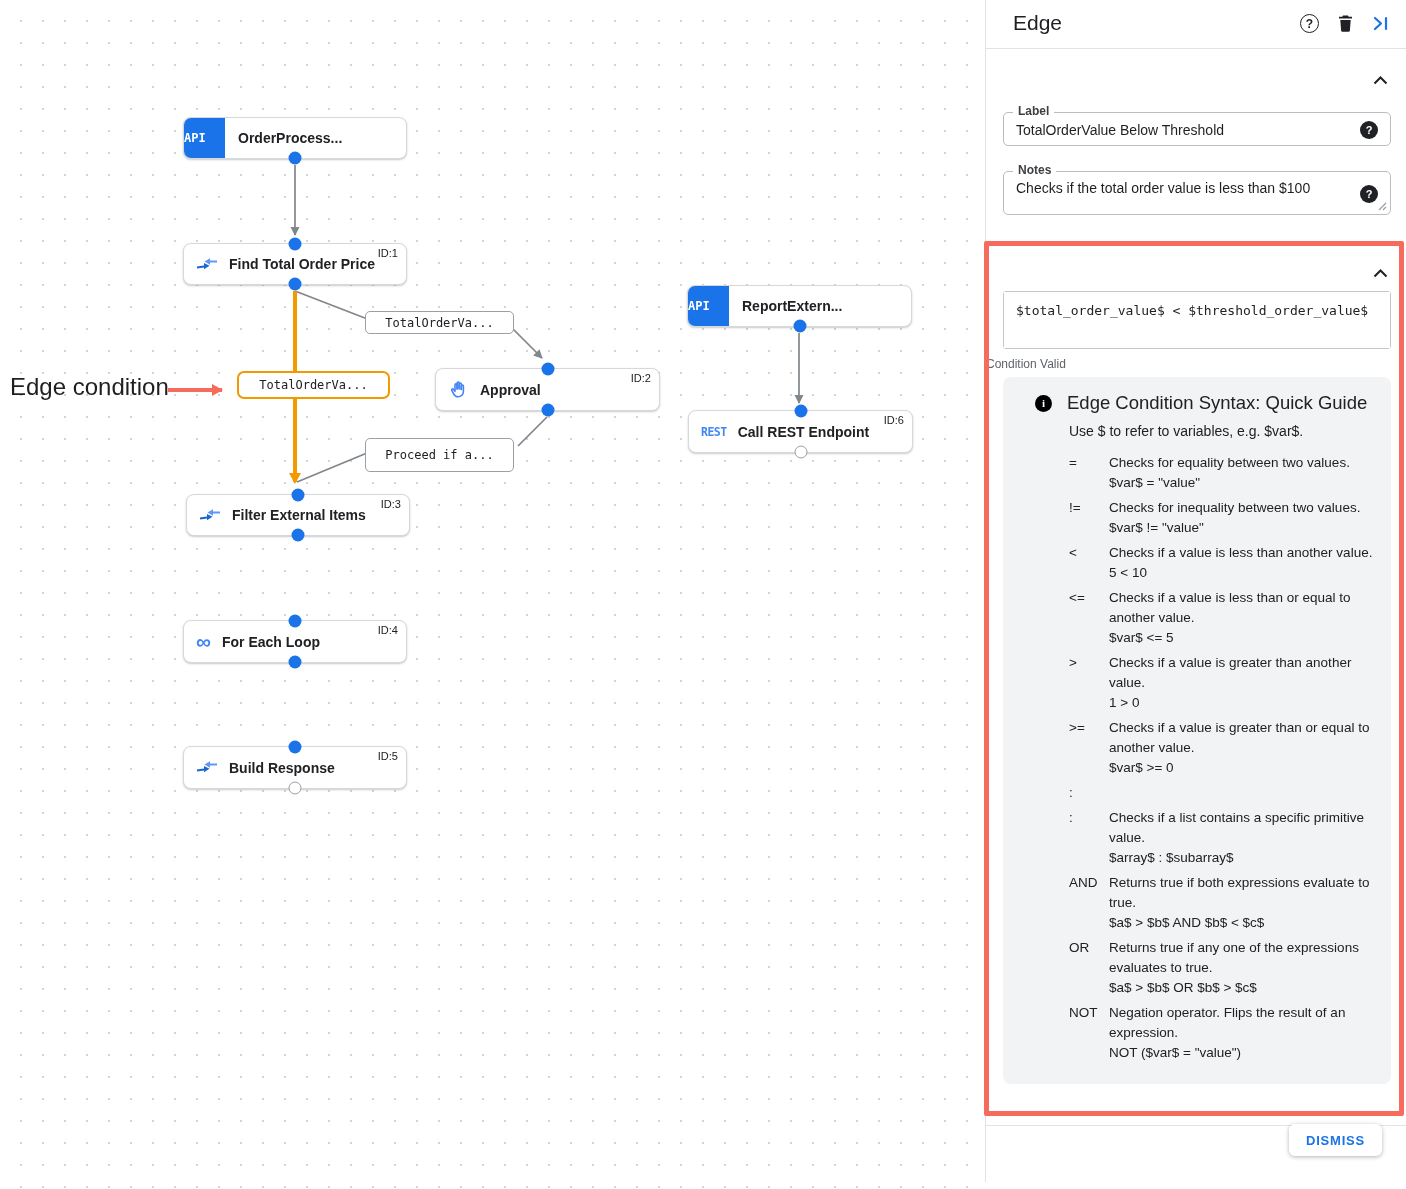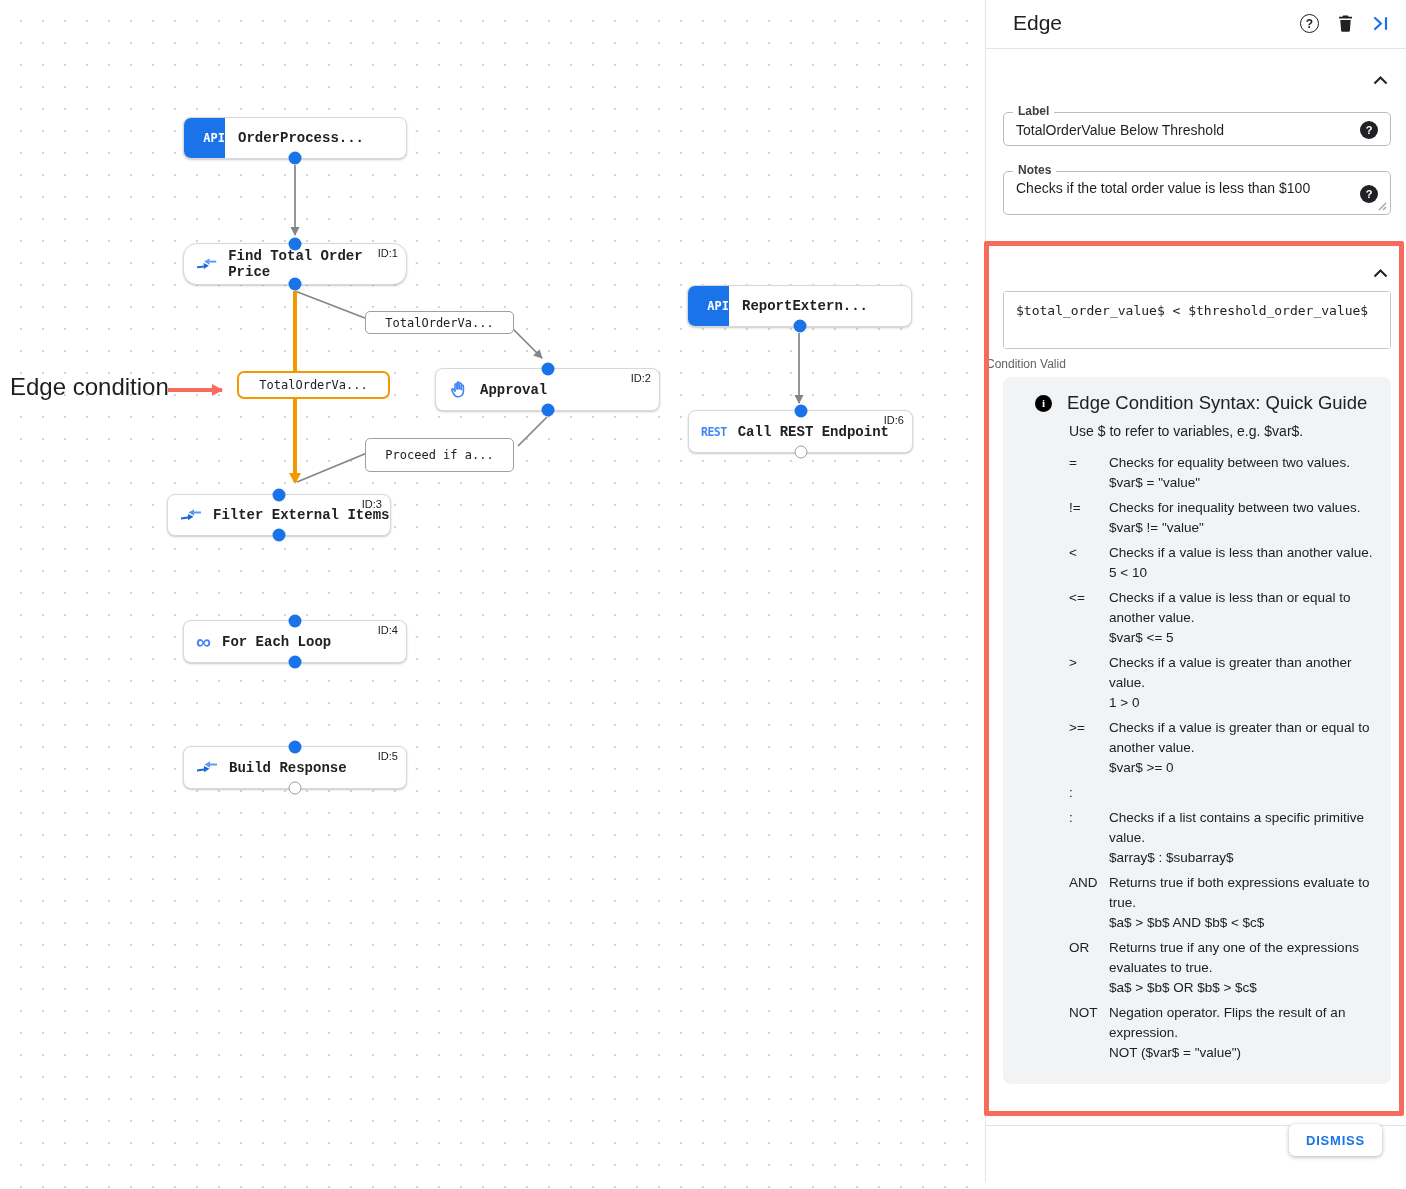--- a/index.html
+++ b/index.html
@@ -9,25 +9,25 @@
 
   
   .canvas { position:absolute; left:0; top:0; width:985px; height:1189px;
     background-image:radial-gradient(#d4d4d4 1.3px, transparent 1.4px);
     background-size:22px 22px; background-position:10px 10px; }
   .edges { position:absolute; left:0; top:0; }
 
   .node { position:absolute; width:224px; height:42px; background:#fff;
     border:1px solid #d6d9dc; border-radius:8px;
     box-shadow:0 1px 2px rgba(60,64,67,.28); display:flex; align-items:center; }
-  .node .nlabel { font-size:14px; font-weight:700; color:#202124;font-family:Liberation Mono, monospace; }
+  .node .nlabel { font-size:14px; font-weight:700; color:#202124; }
   .node .nid { position:absolute; top:3px; right:8px; font-size:11px; color:#202124; }
   .node.plain { padding-left:12px; gap:11px; }
   .api-badge { width:41px; height:100%; background:#1a73e8; border-radius:7px 0 0 7px;
-    display:flex; align-items:center; justify-content:flex-end;
+    display:flex; align-items:center; justify-content:flex-start;
     color:#fff; font-family:"DejaVu Sans Mono", monospace; font-size:12px; font-weight:700; flex:0 0 41px; }
   .node.badged .nlabel { margin-left:13px; }
   .rest-txt { color:#4285f4; font-size:11.5px; font-weight:700; font-family:"DejaVu Sans Mono", monospace; letter-spacing:-.5px; }
   .inf { color:#4285f4; font-size:21px; font-weight:700; line-height:14px; }
   .dot { position:absolute; left:50%; width:13px; height:13px; border-radius:50%;
     background:#1a73e8; transform:translate(-50%,-50%); }
   .dot-t { top:0; } .dot-b { top:100%; }
   .dot-hollow { background:#fff; border:1.6px solid #9aa0a6; }
 
   .edge-label { position:absolute; background:#fff; border:1px solid #9aa0a6; border-radius:5px;
@@ -118,21 +118,21 @@
     </svg>
 
     <div class="node badged" style="left:183px;top:117px;">
       <span class="api-badge">
           <span>API</span>
         </span>
       <span class="nlabel">OrderProcess...</span>
       <span class="dot dot-b"></span>
     </div>
 
-    <div class="node plain" style="left:183px;top:243px;border-radius:14px;">
+    <div class="node plain" style="left:183px;top:243px;">
       <svg width="22" height="15" viewBox="0 0 22 15">
         <line x1="1" y1="10.5" x2="8" y2="9.5" stroke="#1967d2" stroke-width="2"></line>
         <polygon points="8,6 13.5,8.8 8,12.2" fill="#1967d2"></polygon>
         <line x1="21" y1="4.5" x2="14" y2="4.5" stroke="#5e97f6" stroke-width="2"></line>
         <polygon points="14,1.2 8.5,4.5 14,7.8" fill="#5e97f6"></polygon>
       </svg>
       <span class="nlabel">Find Total Order Price</span>
       <span class="nid">ID:1</span>
       <span class="dot dot-t"></span>
       <span class="dot dot-b"></span>
@@ -160,21 +160,21 @@
     </div>
 
     <div class="node plain" style="left:688px;top:410px;width:225px;height:43px;">
       <span class="rest-txt">REST</span>
       <span class="nlabel">Call REST Endpoint</span>
       <span class="nid">ID:6</span>
       <span class="dot dot-t"></span>
       <span class="dot dot-b dot-hollow"></span>
     </div>
 
-    <div class="node plain" style="left:167px;top:494px;">
+    <div class="node plain" style="left:186px;top:494px;">
       <svg width="22" height="15" viewBox="0 0 22 15">
         <line x1="1" y1="10.5" x2="8" y2="9.5" stroke="#1967d2" stroke-width="2"></line>
         <polygon points="8,6 13.5,8.8 8,12.2" fill="#1967d2"></polygon>
         <line x1="21" y1="4.5" x2="14" y2="4.5" stroke="#5e97f6" stroke-width="2"></line>
         <polygon points="14,1.2 8.5,4.5 14,7.8" fill="#5e97f6"></polygon>
       </svg>
       <span class="nlabel">Filter External Items</span>
       <span class="nid">ID:3</span>
       <span class="dot dot-t"></span>
       <span class="dot dot-b"></span>

